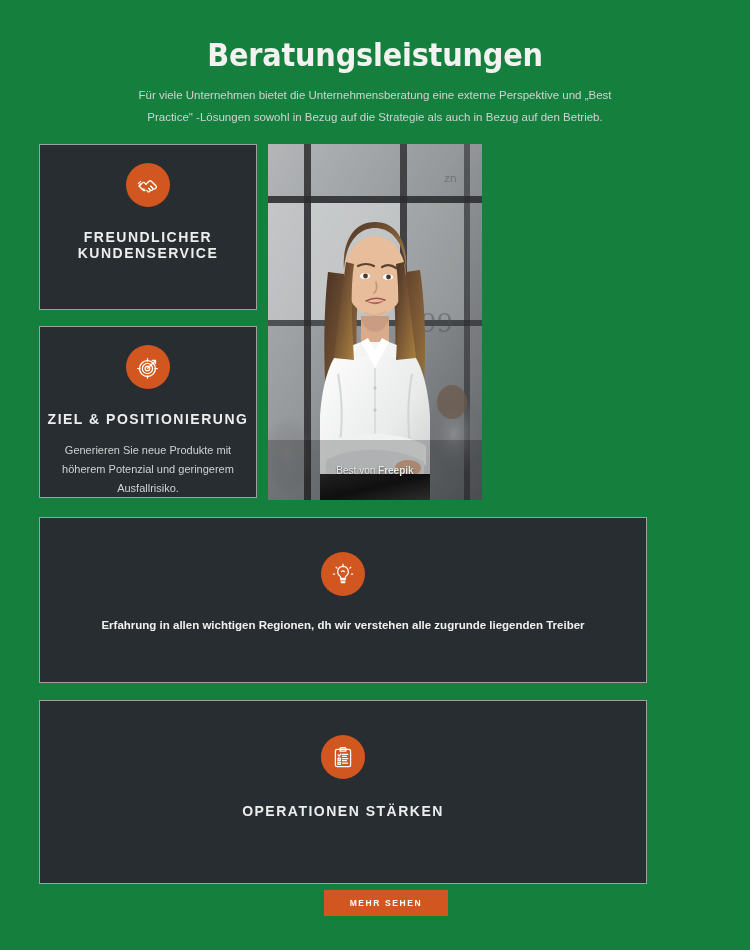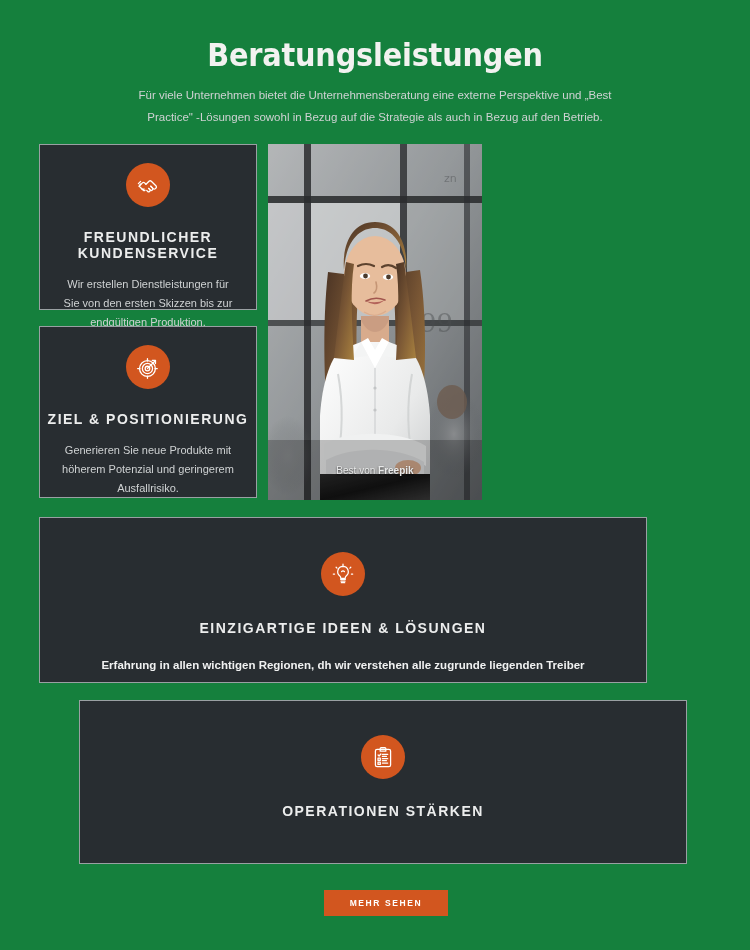--- a/index.html
+++ b/index.html
@@ -29,21 +29,21 @@
   .card {
     position:absolute;
     border:1px solid #9aa0a3;
     background:#282d31;
   }
   .card-sm { width:218px; left:39px; }
   .card-lg { width:608px; left:39px; }
   #card-1 { top:144px; height:166px; }
   #card-2 { top:326px; height:172px; }
   #card-3 { top:517px; height:166px; }
-  #card-4 { top:700px; height:164px;margin-left:40px; }
+  #card-4 { top:700px; height:184px; }
 
   .icon-badge {
     width:44px; height:44px; border-radius:50%;
     background:#d2561f;
     display:flex; align-items:center; justify-content:center;
     margin:0 auto;
   }
   .icon-badge svg { display:block; }
 
   .card-title {
@@ -105,21 +105,20 @@
         <path d="M10 11.2 13 8.3a1.7 1.7 0 0 1 2.3 0l4.6 4.5a1.6 1.6 0 0 1 0 2.3l-.5.5a1.6 1.6 0 0 1-2.3 0l-2.3-2.3"></path>
         <path d="m14.8 13.3 1.7 1.7a1.3 1.3 0 0 1 0 1.8l-.3.3a1.3 1.3 0 0 1-1.8 0l-1.7-1.7"></path>
         <path d="m12.7 15.4 1.1 1.1a1.2 1.2 0 0 1 0 1.7l-.3.3a1.2 1.2 0 0 1-1.7 0l-1.1-1.1"></path>
         <path d="M3.1 13.1 6 16a1.4 1.4 0 0 0 2 0"></path>
         <path d="M5.5 15.5 7.3 17.3a1.2 1.2 0 0 0 1.7 0"></path>
         <path d="m2.4 10.6 2.2-2.2"></path>
         <path d="m3.6 12.1 1.2-1.2"></path>
       </svg>
     </div>
     <div class="card-title">FREUNDLICHER KUNDENSERVICE</div>
-    <div class="card-body">Wir erstellen Dienstleistungen für Sie von den ersten Skizzen bis zur endgültigen Produktion.</div>
   </div>
 
   <div class="card card-sm" id="card-2">
     <div class="icon-badge">
       <svg width="25" height="25" viewBox="0 0 24 24" fill="none" stroke="#ffffff" stroke-width="1.25" stroke-linecap="round" stroke-linejoin="round">
         <circle cx="11" cy="13" r="7.6"></circle>
         <circle cx="11" cy="13" r="4.9"></circle>
         <circle cx="11" cy="13" r="2.2"></circle>
         <path d="M11 3.6v2.2M11 20.2v2.2M1.6 13h2.2M18.2 13h2.2"></path>
         <path d="m11 13 6.8-6.8"></path>
@@ -233,21 +232,20 @@
 
   <div class="card card-lg" id="card-3">
     <div class="icon-badge">
       <svg width="24" height="24" viewBox="0 0 24 24" fill="none" stroke="#ffffff" stroke-width="1.25" stroke-linecap="round" stroke-linejoin="round">
         <path d="M12 4.4a5.3 5.3 0 0 0-3.2 9.5c.6.5.9 1.1.9 1.8v.6h4.6v-.6c0-.7.3-1.3.9-1.8A5.3 5.3 0 0 0 12 4.4Z"></path>
         <path d="M9.7 17.4h4.6M9.9 19.1h4.2M10.3 20.7h3.4"></path>
         <path d="M10.6 9.7a1.7 1.7 0 0 1 2.8 0"></path>
         <path d="M12 2.2v1.3M5.1 5.2l.9.9M2.3 12h1.3M18.9 6.1l.9-.9M20.4 12h1.3"></path>
       </svg>
     </div>
-    <div class="card-title">EINZIGARTIGE IDEEN &amp; LÖSUNGEN</div>
     <div class="card-body card-body-bold">Erfahrung in allen wichtigen Regionen, dh wir verstehen alle zugrunde liegenden Treiber</div>
   </div>
 
   <div class="card card-lg" id="card-4">
     <div class="icon-badge">
       <svg width="24" height="24" viewBox="0 0 24 24" fill="none" stroke="#ffffff" stroke-width="1.25" stroke-linecap="round" stroke-linejoin="round">
         <rect x="4.4" y="4.3" width="15.2" height="17.3" rx="1.7"></rect>
         <path d="M9.2 4.3V3.5a.9.9 0 0 1 .9-.9h3.8a.9.9 0 0 1 .9.9v.8"></path>
         <path d="M9.2 4.3h5.6v1.9H9.2z"></path>
         <path d="m7.1 10 1 1 1.8-2"></path>

